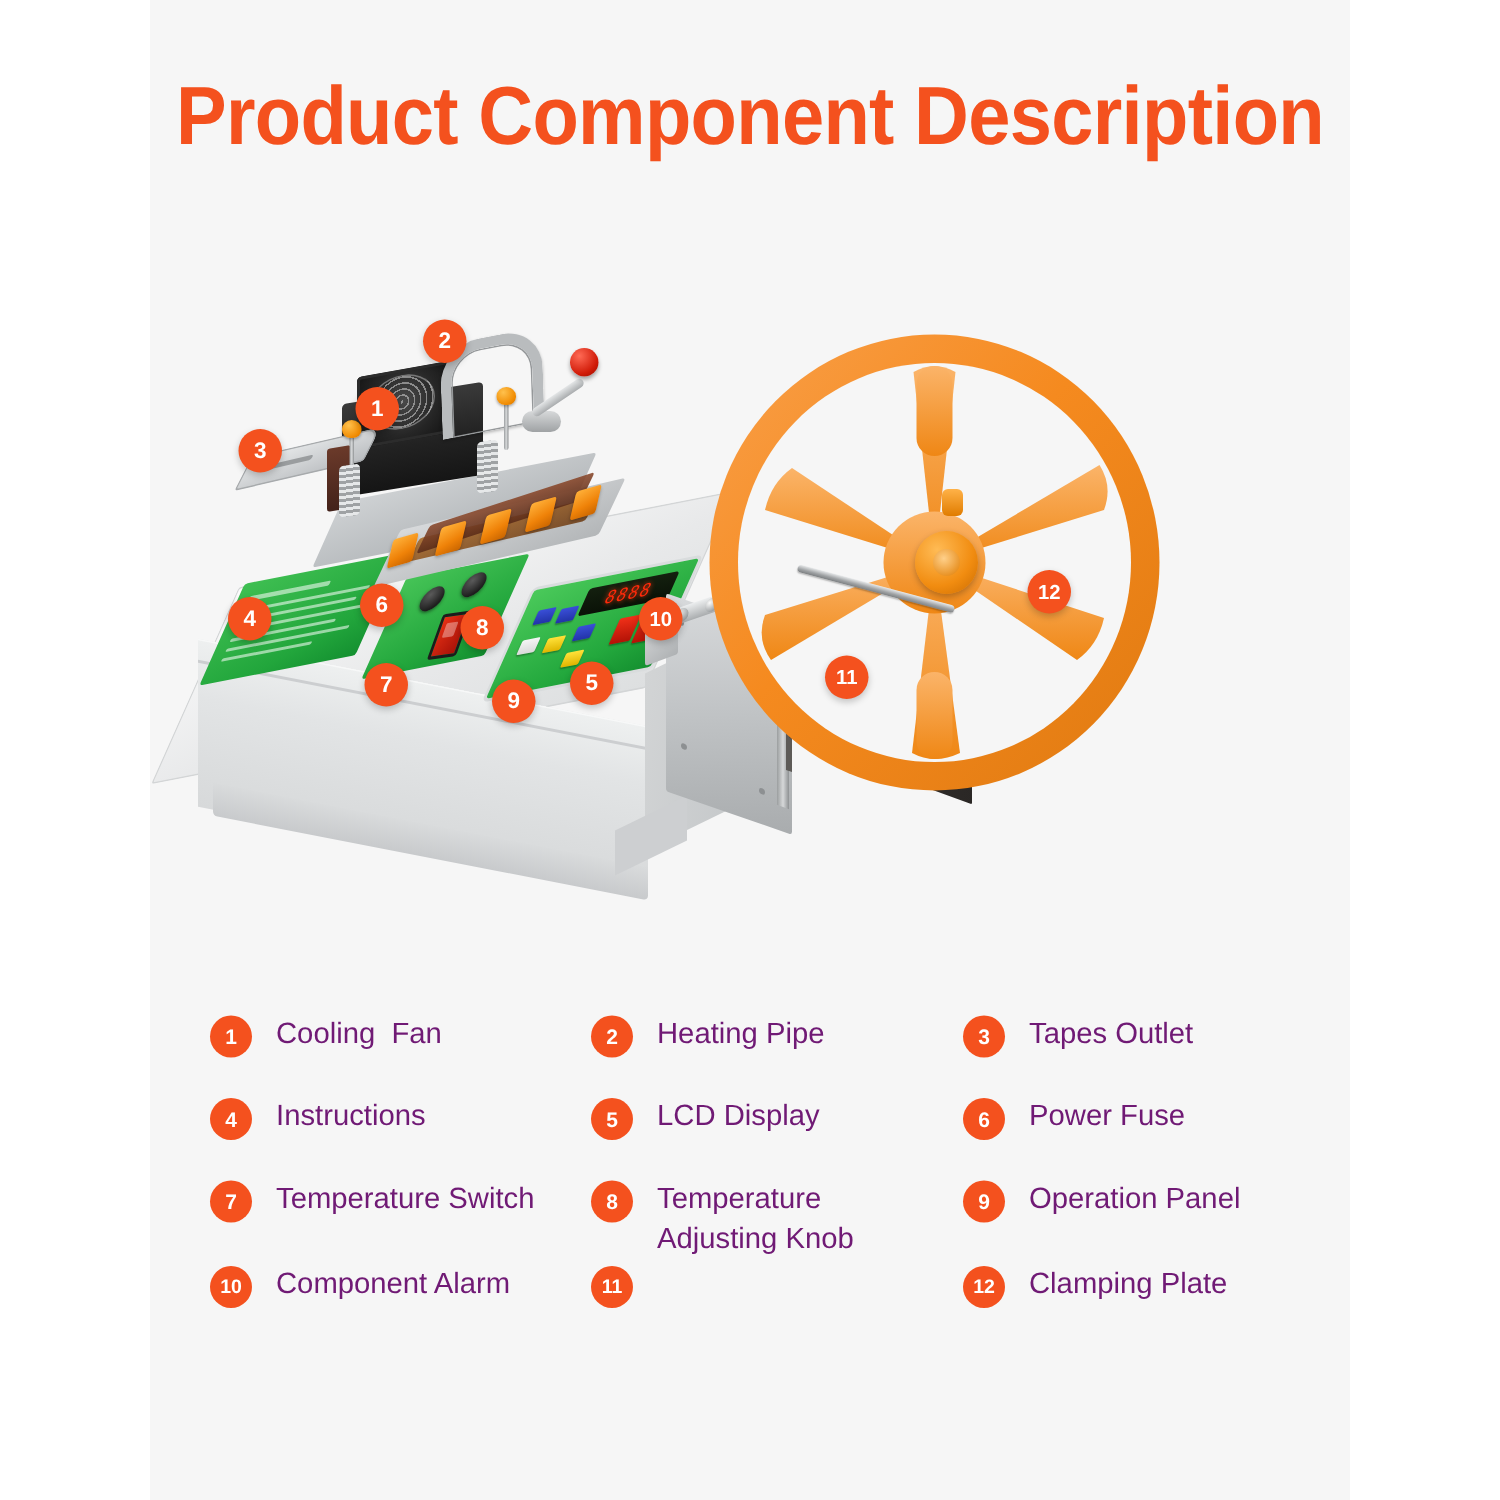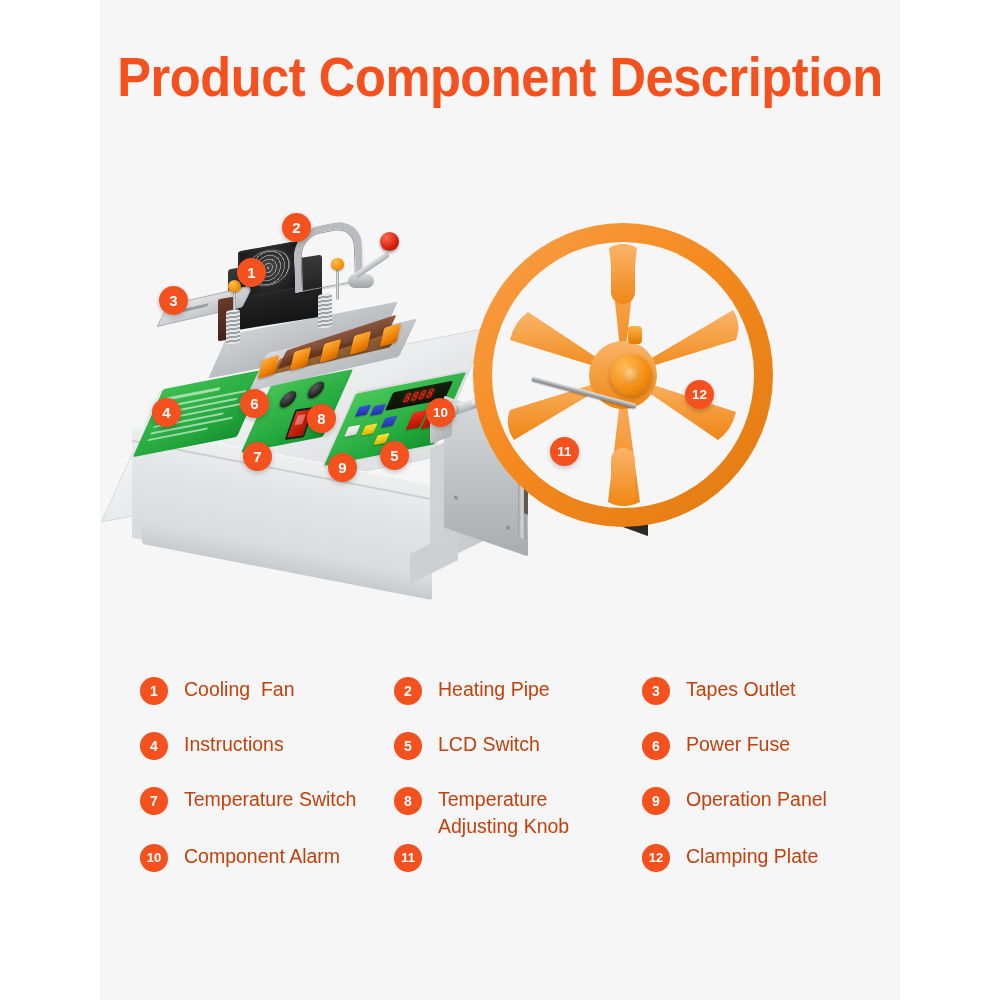--- a/index.html
+++ b/index.html
@@ -466,21 +466,21 @@
     font-size: 14px;
     line-height: 28px;
     text-align: center;
     margin-right: 16px;
     margin-top: 1px;
   }
   .legend-badge.two-digit { font-size: 13px; }
   .legend-text {
     font-size: 19.5px;
     line-height: 27px;
-    color: #c2410c;
+    color: #701a75;
     font-family: "Liberation Sans", sans-serif;
     white-space: pre-wrap;
   }
   .legend-row.r1 .legend-item,
   .legend-row.r2 .legend-item { height: 55px; }
   .legend-row.r3 .legend-item { height: 57px; }
   .legend-row.r4 .legend-item { height: 40px; }
 </style>
 </head>
 <body>
@@ -646,21 +646,21 @@
       </div>
     </div>
 
     <div class="legend-row r2">
       <div class="legend-item col1">
         <div class="legend-badge">4</div>
         <div class="legend-text">Instructions</div>
       </div>
       <div class="legend-item col2">
         <div class="legend-badge">5</div>
-        <div class="legend-text">LCD Switch</div>
+        <div class="legend-text">LCD Display</div>
       </div>
       <div class="legend-item col3">
         <div class="legend-badge">6</div>
         <div class="legend-text">Power Fuse</div>
       </div>
     </div>
 
     <div class="legend-row r3">
       <div class="legend-item col1">
         <div class="legend-badge">7</div>

